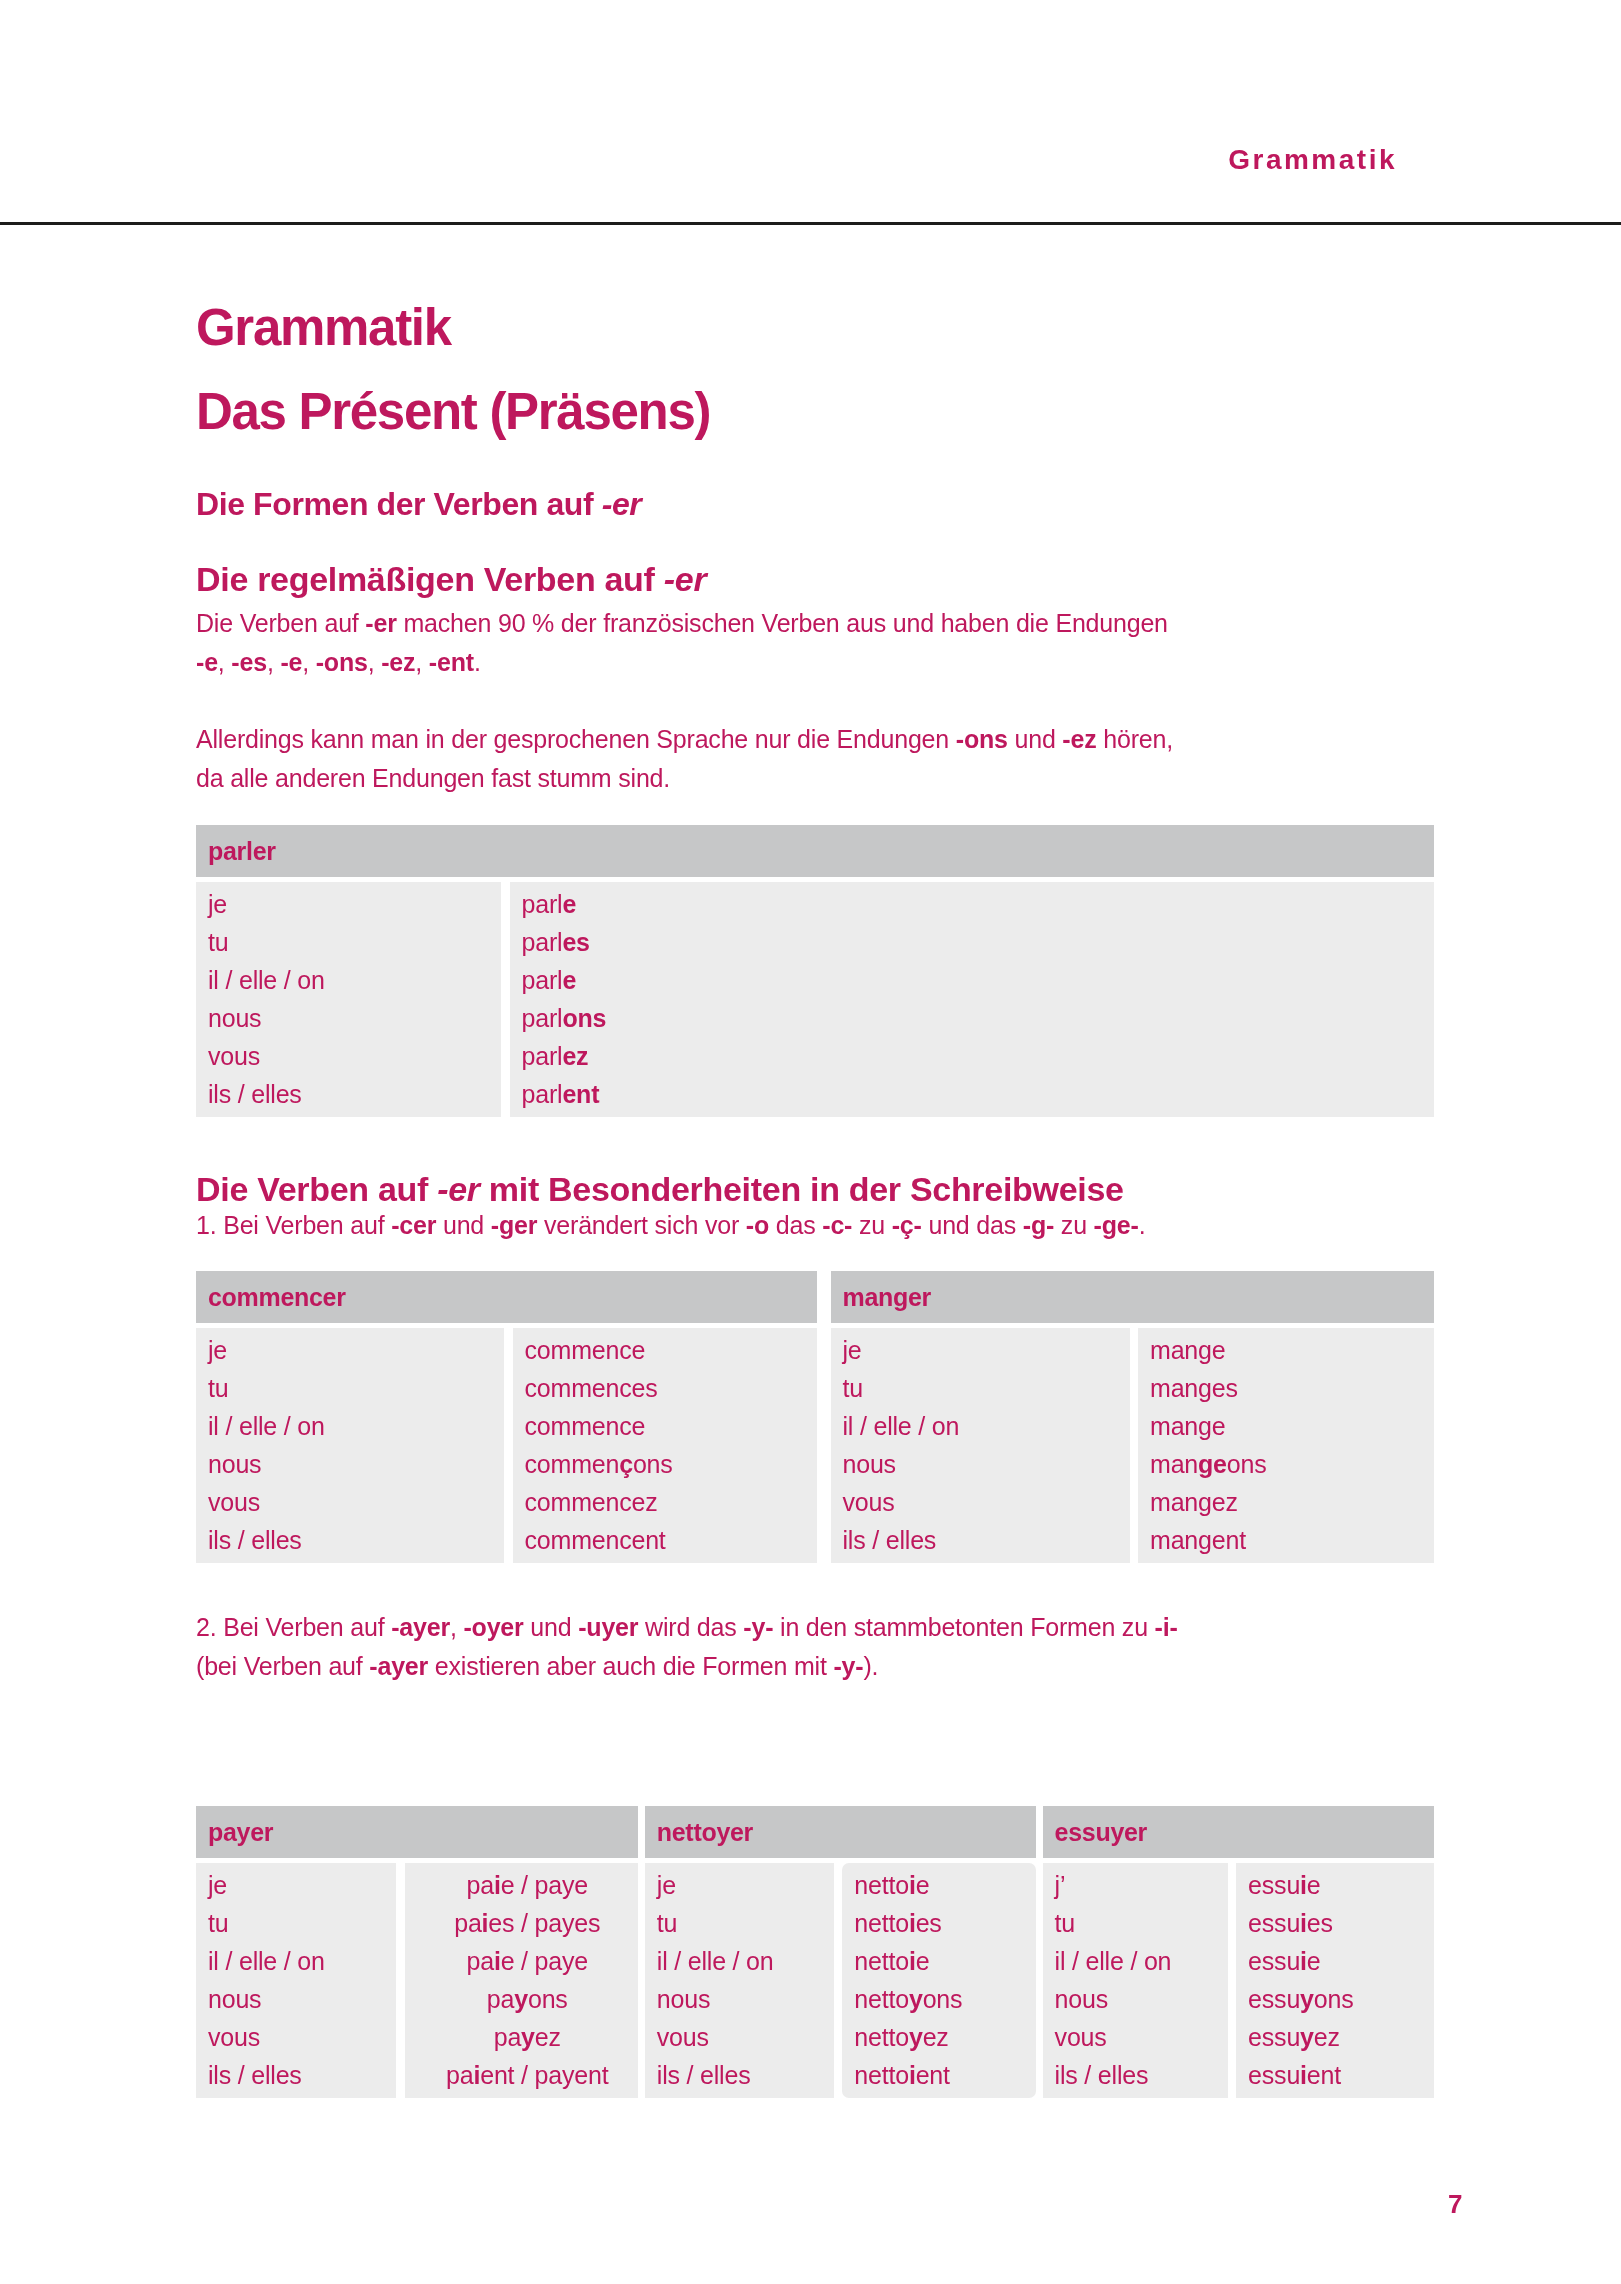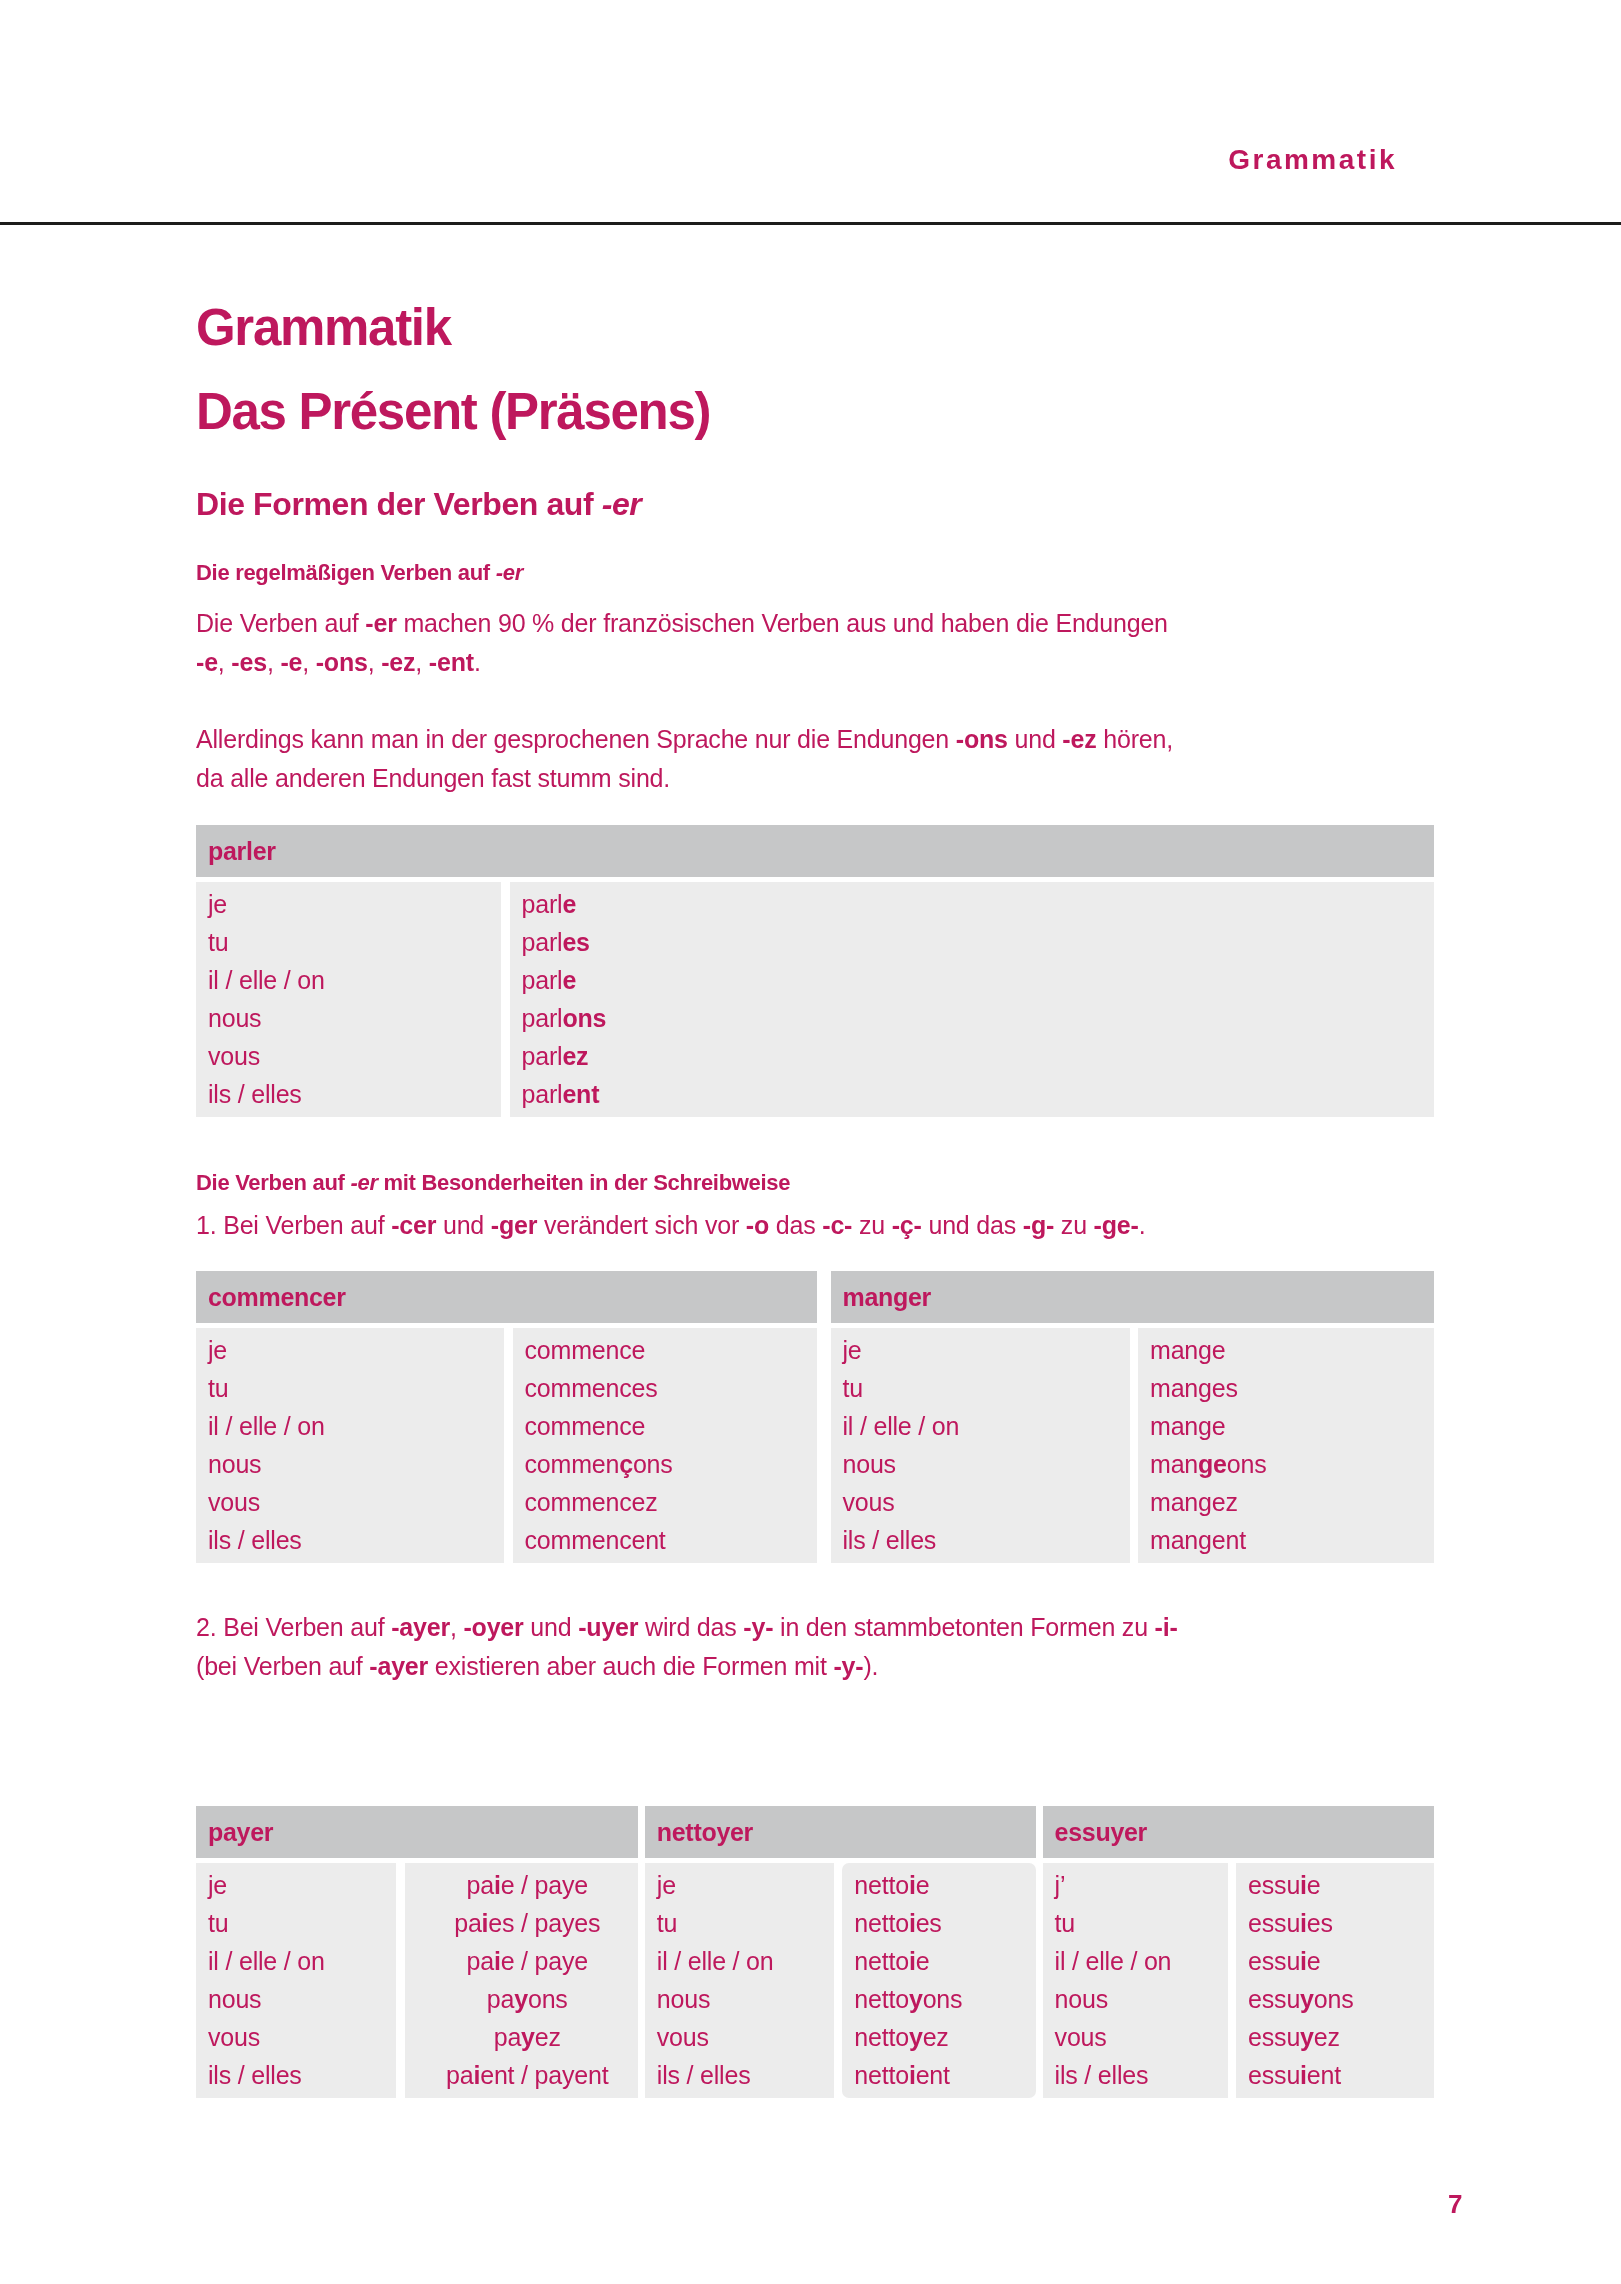--- a/index.html
+++ b/index.html
@@ -49,21 +49,21 @@
     left: 196px;
     top: 486px;
     font-size: 32px;
     font-weight: bold;
     letter-spacing: -0.4px;
     white-space: nowrap;
   }
   .h3, .h4 {
     position: absolute;
     left: 196px;
-    font-size: 22px;
+    font-size: 34px;
     font-weight: bold;
     letter-spacing: -0.3px;
     white-space: nowrap;
   }
   .h3 { top: 560px; }
   .h4 { top: 1170px; }
 
   .para {
     position: absolute;
     left: 196px;

